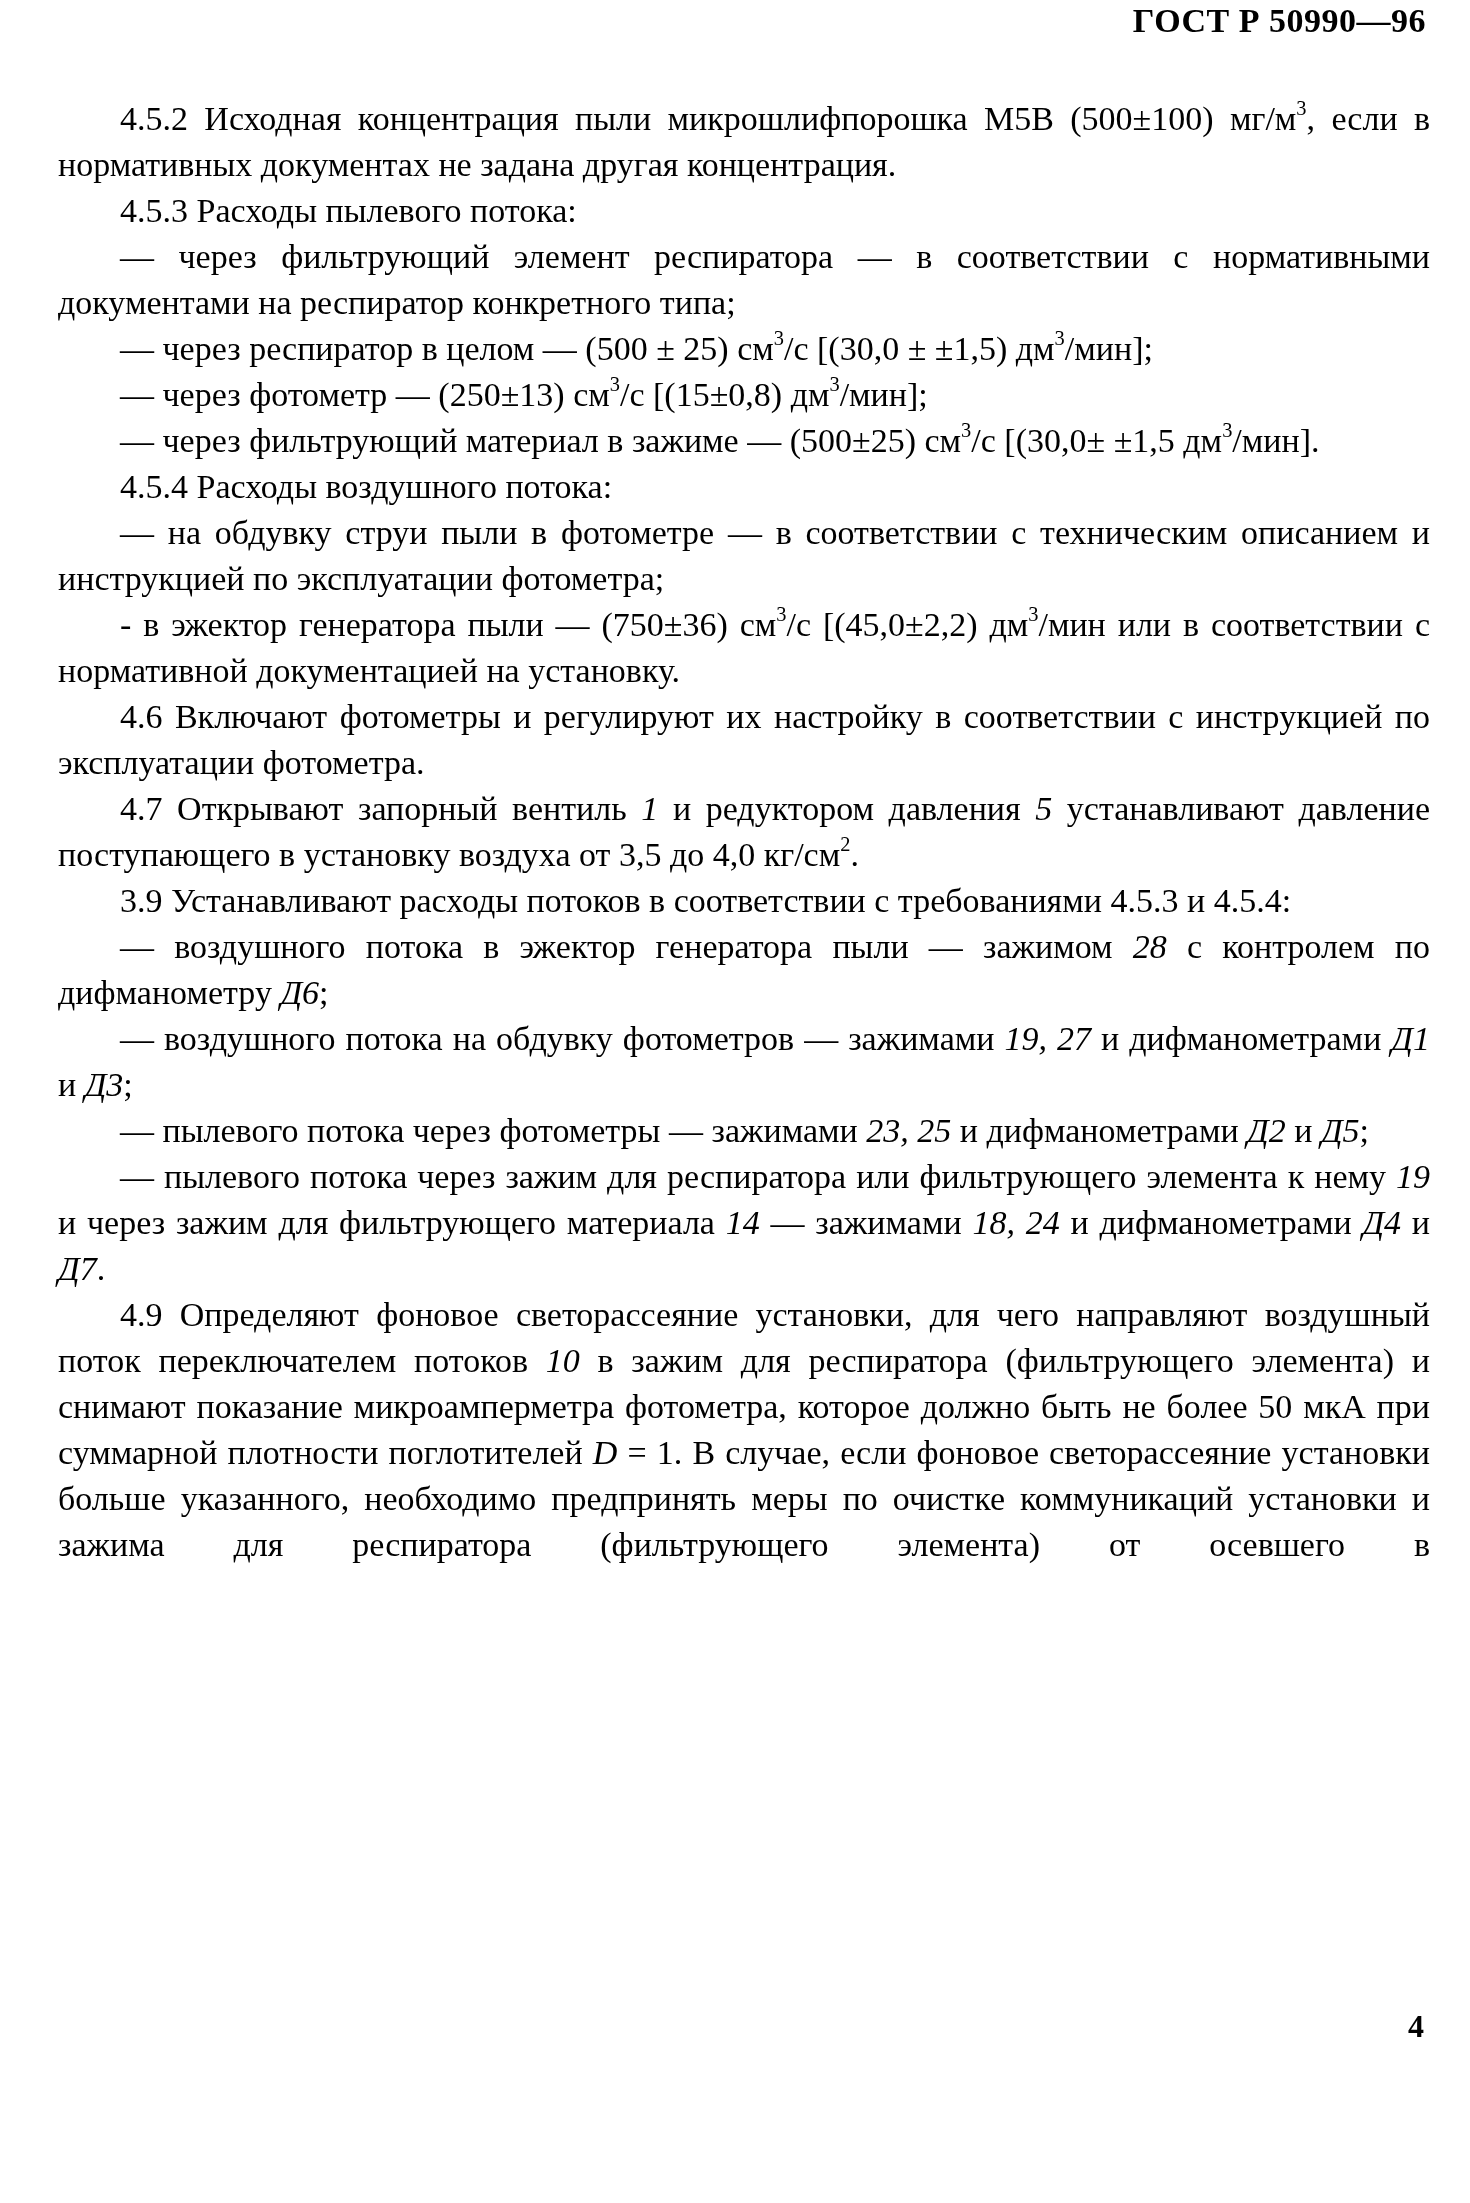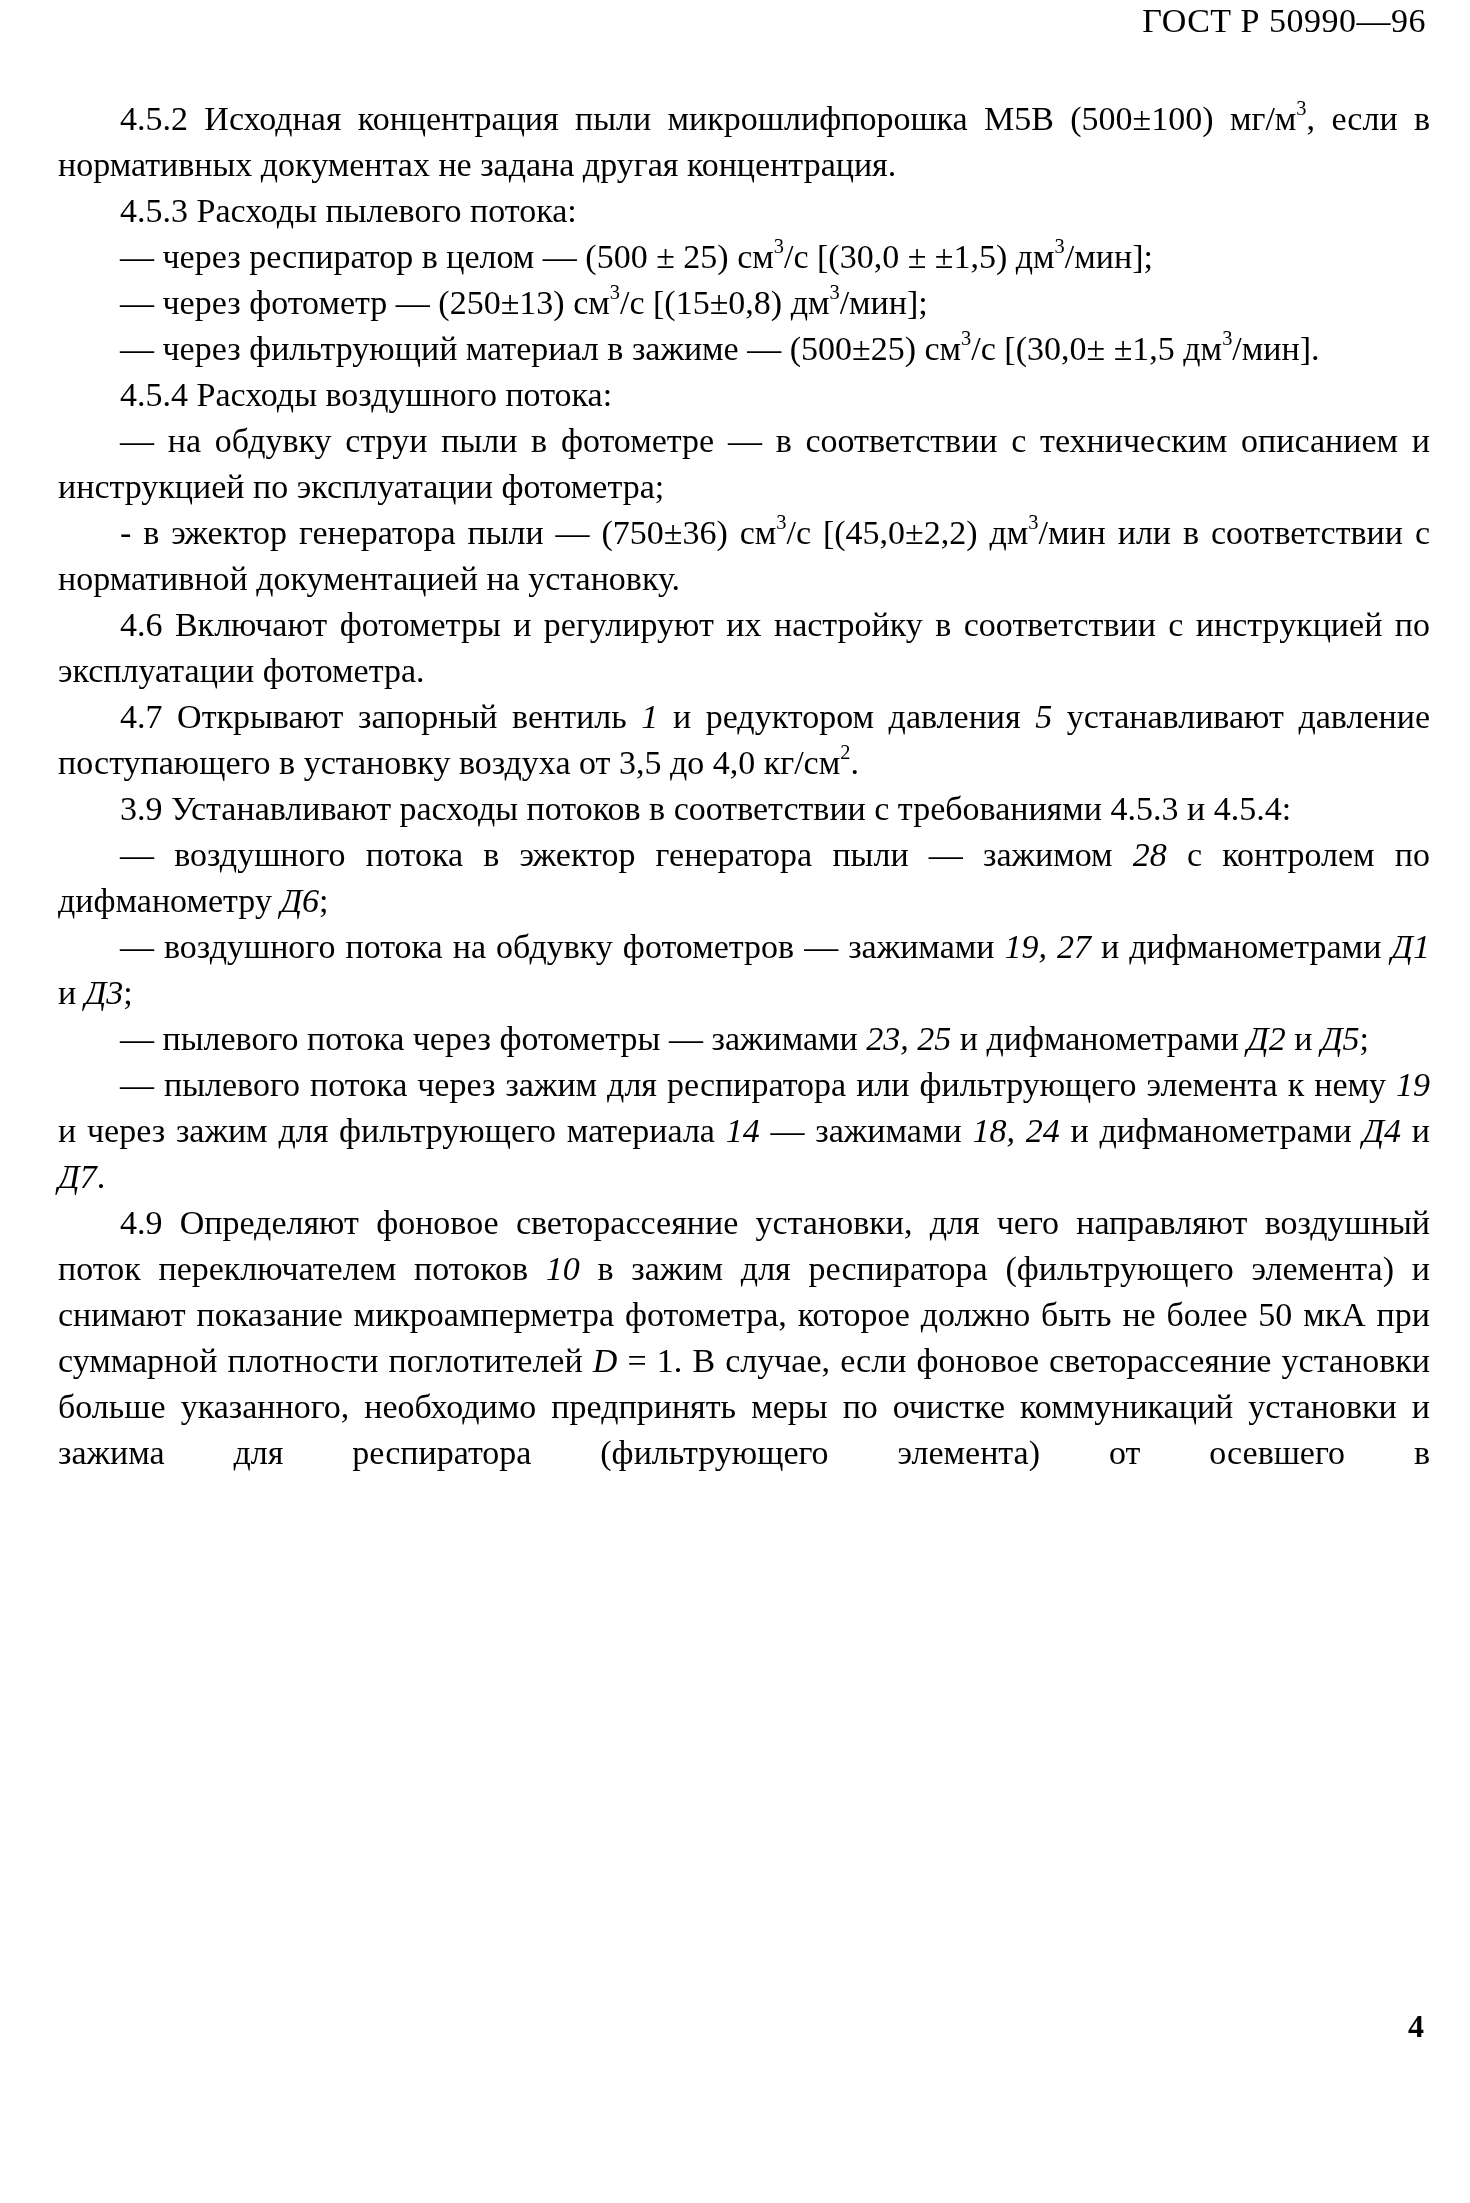--- a/index.html
+++ b/index.html
@@ -1,35 +1,36 @@
 <!DOCTYPE html>
 <html><head>
 <meta charset="utf-8">
 <style>
   html, body { margin: 0; padding: 0; background: #ffffff; }
   body { width: 1470px; height: 2203px; position: relative; overflow: hidden;
          font-family: "Liberation Serif", "DejaVu Serif", serif; color: #000; }
-  .header { position: absolute; top: 2px; right: 44px; font-weight: normal; font-size: 34px;
+  .header { position: absolute; top: 2px; right: 44px; font-weight: bold; font-size: 34px;
             letter-spacing: 0.5px; }
   .content { position: absolute; top: 88px; left: 58px; width: 1372px;
              font-size: 34px; line-height: 46px; margin-top: 8px; }
   .p { margin: 0; text-align: justify; text-indent: 62px; }
   .p.last-justify { text-align-last: justify; }
   i { font-style: italic; }
   sup { font-size: 60%; line-height: 0; vertical-align: 0.75em; }
   .pagenum { position: absolute; top: 2008px; right: 46px; font-weight: bold; font-size: 32px; }
 </style>
 </head>
 <body>
 
 <div class="header">ГОСТ Р 50990—96</div>
 
 <div class="content">
   <p class="p">4.5.2 Исходная концентрация пыли микрошлифпорошка M5B (500±100) мг/м<sup>3</sup>, если в нормативных документах не задана другая концентрация.</p>
   <p class="p">4.5.3 Расходы пылевого потока:</p>
+  <p class="p">— через фильтрующий элемент респиратора — в соответствии с нормативными документами на респиратор конкретного типа;</p>
   <p class="p">— через респиратор в целом — (500 ± 25) см<sup>3</sup>/с [(30,0 ± ±1,5) дм<sup>3</sup>/мин];</p>
   <p class="p">— через фотометр — (250±13) см<sup>3</sup>/с [(15±0,8) дм<sup>3</sup>/мин];</p>
   <p class="p">— через фильтрующий материал в зажиме — (500±25) см<sup>3</sup>/с [(30,0± ±1,5 дм<sup>3</sup>/мин].</p>
   <p class="p">4.5.4 Расходы воздушного потока:</p>
   <p class="p">— на обдувку струи пыли в фотометре — в соответствии с техническим описанием и инструкцией по эксплуатации фотометра;</p>
   <p class="p">- в эжектор генератора пыли — (750±36) см<sup>3</sup>/с [(45,0±2,2) дм<sup>3</sup>/мин или в соответствии с нормативной документацией на установку.</p>
   <p class="p">4.6 Включают фотометры и регулируют их настройку в соответствии с инструкцией по эксплуатации фотометра.</p>
   <p class="p">4.7 Открывают запорный вентиль <i>1</i> и редуктором давления <i>5</i> устанавливают давление поступающего в установку воздуха от 3,5 до 4,0 кг/см<sup>2</sup>.</p>
   <p class="p">3.9 Устанавливают расходы потоков в соответствии с требованиями 4.5.3 и 4.5.4:</p>
   <p class="p">— воздушного потока в эжектор генератора пыли — зажимом <i>28</i> с контролем по дифманометру <i>Д6</i>;</p>

